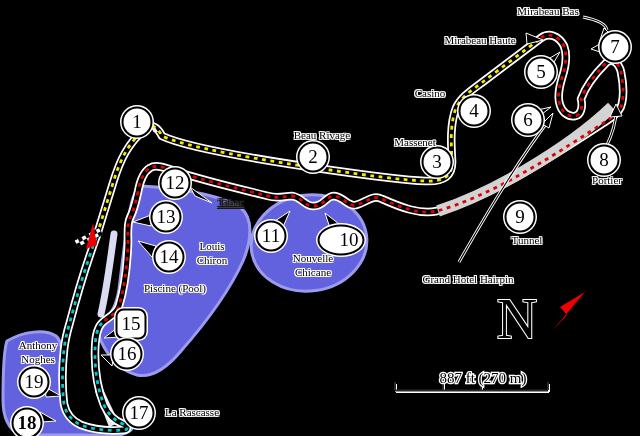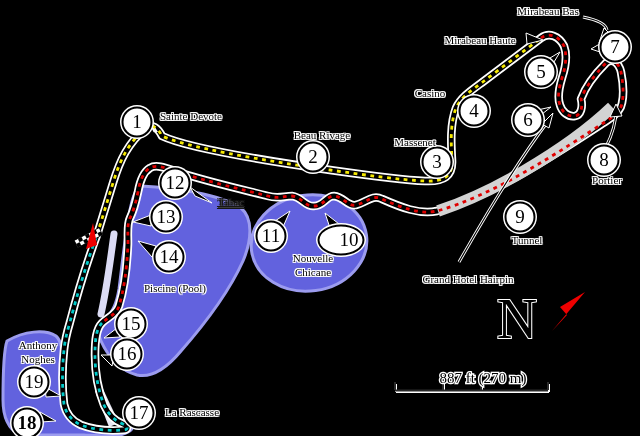--- a/index.html
+++ b/index.html
@@ -166,28 +166,25 @@
       <div class="corner" style="left: 541px; top: 72px;">5</div>
       <div class="corner" style="left: 528px; top: 120px;">6</div>
       <div class="corner" style="left: 615px; top: 47px;">7</div>
       <div class="corner" style="left: 604px; top: 160px;">8</div>
       <div class="corner" style="left: 520px; top: 217px;">9</div>
       <div class="corner" style="left: 341px; top: 240px; padding-left: 16px;">10</div>
       <div class="corner" style="left: 271px; top: 236px;">11</div>
       <div class="corner" style="left: 175px; top: 183px;">12</div>
       <div class="corner" style="left: 166px; top: 217px;">13</div>
       <div class="corner" style="left: 169px; top: 257px;">14</div>
-      <div class="corner" style="left: 131px; top: 324px;">15</div>
+      <div class="corner" style="left: 131px; top: 324px; border-radius: 8px;">15</div>
       <div class="corner" style="left: 127px; top: 354px;">16</div>
       <div class="corner" style="left: 139px; top: 413px;">17</div>
       <div class="corner" style="left: 27px; top: 423px; font-weight: bold;">18</div>
       <div class="corner" style="left: 34px; top: 382px;">19</div>
-      <div class="maplabel" style="left: 191px; top: 116px;">
-        <div>Sainte Devote</div>
-      </div>
       <div class="maplabel" style="left: 322px; top: 135px;">
         <div>Beau Rivage</div>
       </div>
       <div class="maplabel" style="left: 415px; top: 142px;">
         <div>Massenet</div>
       </div>
       <div class="maplabel" style="left: 430px; top: 93px;">
         <div>Casino</div>
       </div>
       <div class="maplabel" style="left: 480px; top: 40px;">
@@ -205,20 +202,24 @@
       <div class="maplabel" style="left: 468px; top: 279px;">
         <div>Grand Hotel Hairpin</div>
       </div>
       <div class="maplabel" style="left: 313px; top: 265px;">
         <div>Nouvelle</div>
         <div>Chicane</div>
       </div>
       <div class="maplabel muted" style="left: 231px; top: 202px;">
         <div>Tabac</div>
       </div>
+      <div class="maplabel" style="left: 212px; top: 253px;">
+        <div>Louis</div>
+        <div>Chiron</div>
+      </div>
       <div class="maplabel" style="left: 175px; top: 288px;">
         <div>Piscine (Pool)</div>
       </div>
       <div class="maplabel" style="left: 38px; top: 352px;">
         <div>Anthony</div>
         <div>Noghes</div>
       </div>
       <div class="maplabel" style="left: 192px; top: 412px;">
         <div>La Rascasse</div>
       </div>

